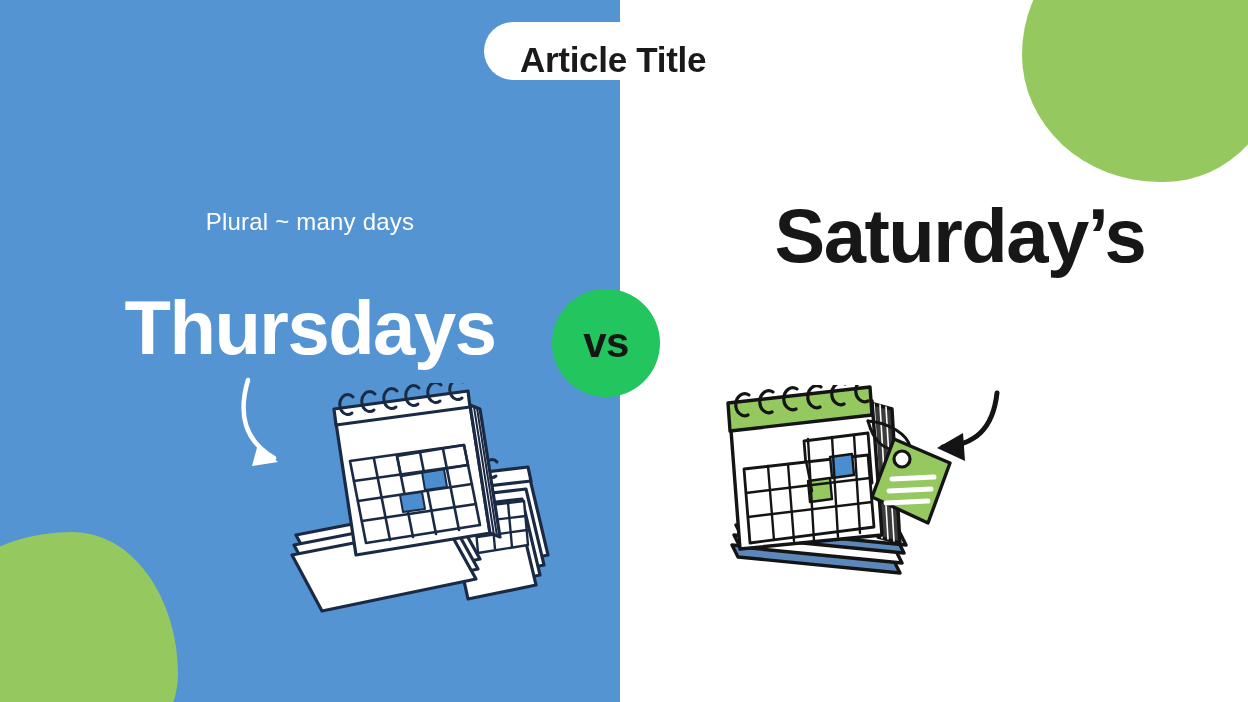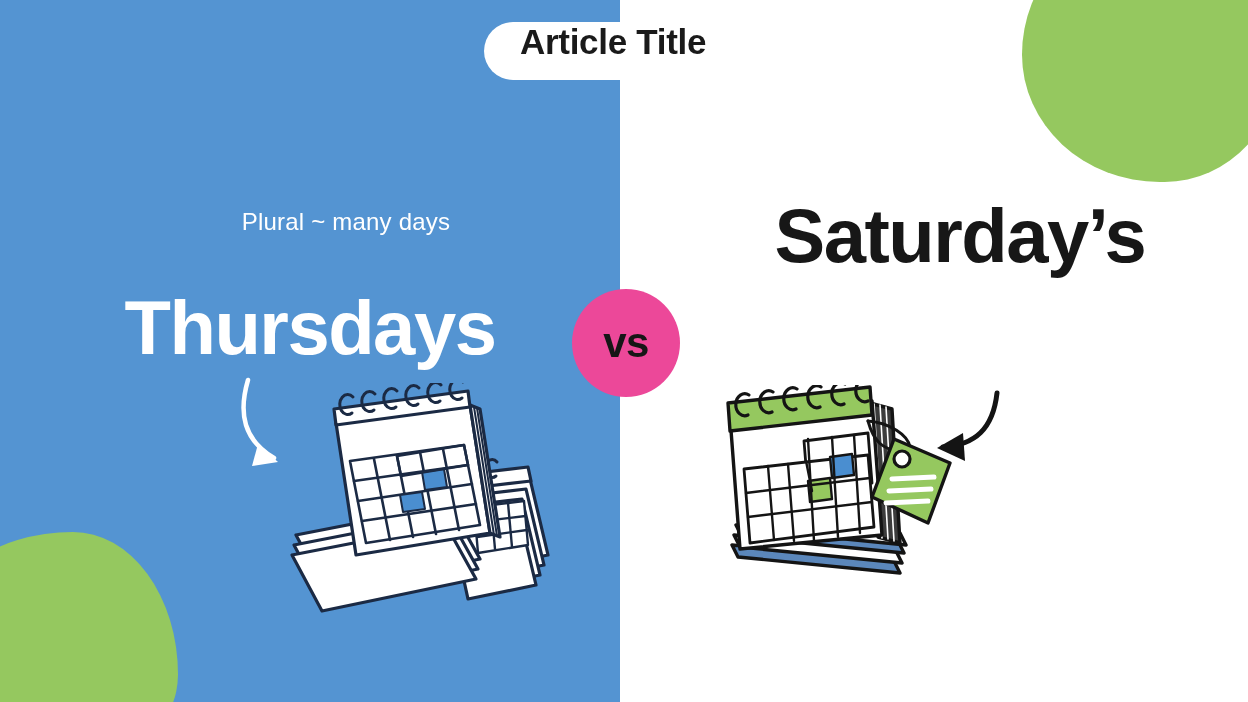--- a/index.html
+++ b/index.html
@@ -50,38 +50,38 @@
 
   
   .title-pill {
     position: absolute;
     left: 484px; top: 22px;
     height: 58px;
     padding: 0 34px 0 36px;
     background: #ffffff;
     border-radius: 36px;
     display: flex;
-    align-items: flex-start;
+    align-items: flex-end;
     justify-content: center;
     box-sizing: border-box;
   }
   .title-pill span {
     font-size: 35px;
     font-weight: bold;
     color: #1a1a1a;
     letter-spacing: -0.3px;
     white-space: nowrap;
   }
 
   
   .vs-badge {
     position: absolute;
-    left: 572px; top: 289px;
+    left: 552px; top: 289px;
     width: 108px; height: 108px;
-    background: #ec4899;
+    background: #22c55e;
     border-radius: 50%;
     display: flex;
     align-items: center;
     justify-content: center;
     z-index: 6;
   }
   .vs-badge span {
     font-size: 42px;
     font-weight: bold;
     color: #161616;
@@ -90,21 +90,20 @@
 
   
   .left-caption {
     position: absolute;
     left: 0; top: 208px;
     width: 620px;
     text-align: center;
     color: #ffffff;
     font-size: 24px;
     letter-spacing: 0.2px;
-    margin-left: 36px;
   }
   .left-word {
     position: absolute;
     left: 0; top: 290px;
     width: 620px;
     text-align: center;
     color: #ffffff;
     font-size: 76px;
     font-weight: bold;
     letter-spacing: -1.5px;

